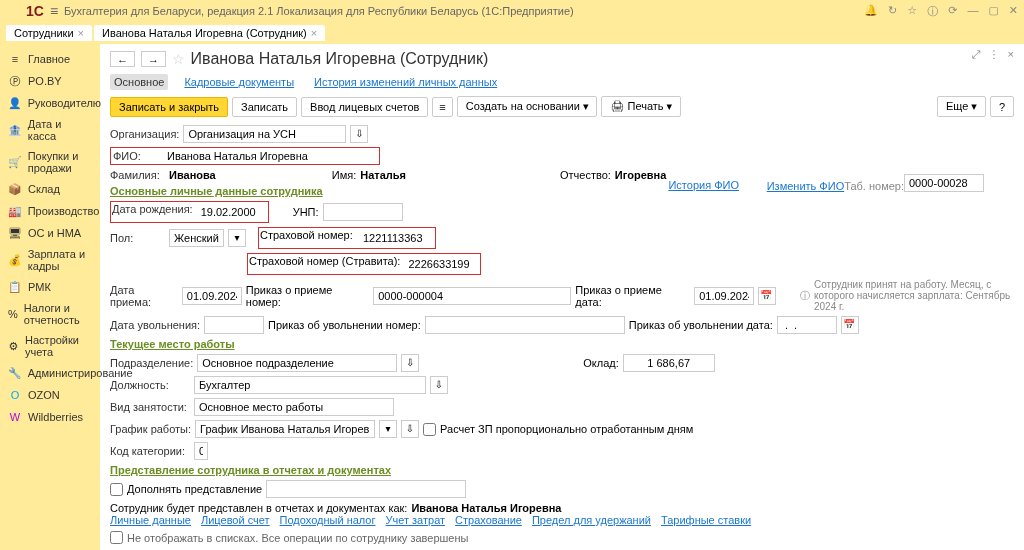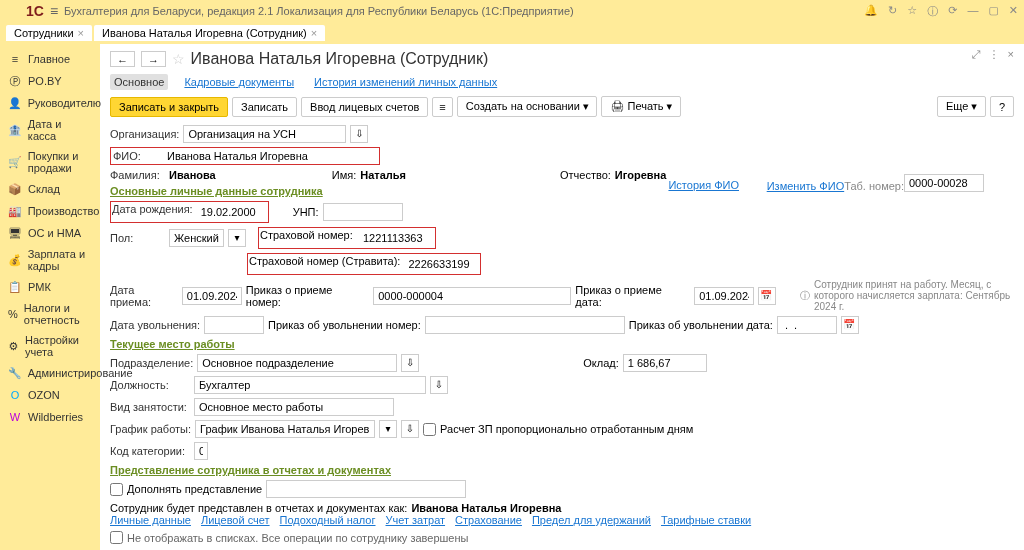--- a/index.html
+++ b/index.html
@@ -247,21 +247,21 @@
       <button class="select-btn">📅</button>
     </div>
 
     <div class="section-title">Текущее место работы</div>
 
     <div class="form-row">
       <span class="label" style="min-width:80px">Подразделение:</span>
       <input class="input" style="width: 200px;" value="Основное подразделение">
       <button class="select-btn">⇩</button>
       <span style="margin-left:160px">Оклад:</span>
-      <input class="input" style="width: 84px; text-align: left;" value="1 686,67">
+      <input class="input" style="width: 92px; text-align: center;" value="1 686,67">
     </div>
 
     <div class="form-row">
       <span class="label" style="min-width:80px">Должность:</span>
       <input class="input" style="width: 232px;" value="Бухгалтер">
       <button class="select-btn">⇩</button>
     </div>
 
     <div class="form-row">
       <span class="label" style="min-width:80px">Вид занятости:</span>

